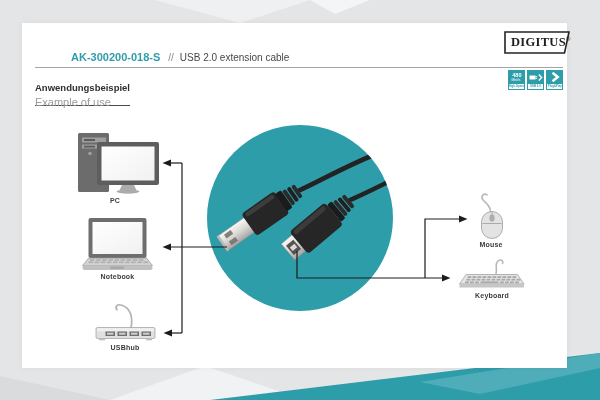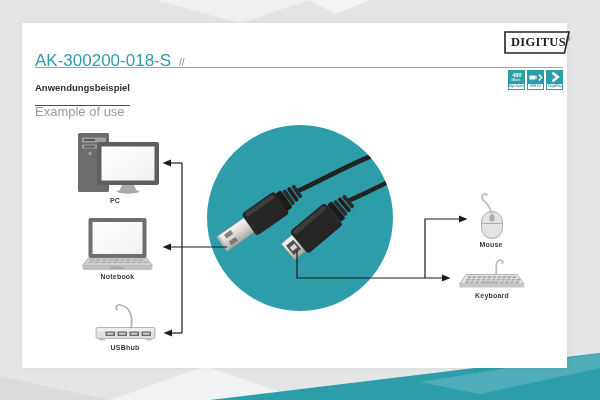--- a/index.html
+++ b/index.html
@@ -8,37 +8,37 @@
   .bg-svg{position:absolute;left:0;top:0;z-index:0;}
   .card{position:absolute;left:22px;top:23px;width:545px;height:345px;background:#FFFFFF;z-index:1;box-shadow:0 0 6px rgba(0,0,0,.05);}
 
   
   .logo{position:absolute;left:504px;top:31px;width:68px;height:24px;z-index:3;}
   .logo-text{position:absolute;left:7px;top:4px;font-family:"Liberation Serif",serif;font-weight:bold;font-size:12.5px;color:#1E1E1E;letter-spacing:.3px;white-space:nowrap;}
   .logo-text sup{font-size:6px;vertical-align:super;}
 
   
   .title-row{position:absolute;left:35px;top:51px;z-index:3;display:flex;align-items:baseline;white-space:nowrap;}
-  .p-code{color:#2E9DAA;font-weight:normal;font-size:17px;}
+  .p-code{color:#2E9DAA;font-weight:bold;font-size:11px;margin-left:36px;}
   .p-sep{color:#8A8A8A;font-size:10px;margin:0 6px 0 8px;}
   .p-title{color:#474747;font-size:10px;}
   .rule{position:absolute;left:35px;top:66.5px;width:528px;height:1px;background:#A3A4A6;z-index:3;}
 
   
   .badges{position:absolute;left:508px;top:70px;z-index:3;display:flex;gap:2px;}
   .badge{width:17px;height:20px;background:#2E9DAA;display:flex;flex-direction:column;align-items:center;}
   .badge .main{flex:1;display:flex;flex-direction:column;align-items:center;justify-content:center;color:#fff;overflow:hidden;}
   .b-480{font-size:7px;font-weight:bold;line-height:6px;transform:scale(.8);}
   .b-unit{font-size:6px;line-height:5px;transform:scale(.55);}
   .band{width:15px;height:4.5px;background:#FFFFFF;color:#2E9DAA;display:flex;align-items:center;justify-content:center;margin-bottom:1.5px;overflow:hidden;}
   .band span{font-size:6px;font-weight:bold;white-space:nowrap;transform:scale(.48);}
 
   
   .h-de{position:absolute;left:35px;top:82px;z-index:3;font-size:9.5px;font-weight:bold;color:#2F2F2F;border-bottom:1px solid #4A4A4A;padding-bottom:12px;display:inline-block;}
-  .h-en{position:absolute;left:35px;top:96px;z-index:3;font-size:13px;color:#9B9B9B;margin-top:8px;}
+  .h-en{position:absolute;left:35px;top:96px;z-index:3;font-size:11px;color:#9B9B9B;}
 
   
   .diagram{position:absolute;left:0;top:0;z-index:2;}
   .dev-label{position:absolute;z-index:3;font-size:7px;font-weight:bold;color:#3B3B3B;transform:translateX(-50%);letter-spacing:.2px;white-space:nowrap;}
 </style>
 </head>
 <body>
 
 <div class="page">
 
@@ -56,20 +56,21 @@
   <div class="logo">
     <svg width="68" height="24">
       <path d="M1,1 L65,1 L60.5,22 L1,22 Z" fill="#FFFFFF" stroke="#242424" stroke-width="1.6"></path>
     </svg>
     <span class="logo-text"><span>DIGITUS</span><sup>®</sup></span>
   </div>
 
   <div class="title-row">
     <span class="p-code">AK-300200-018-S</span>
     <span class="p-sep">//</span>
+    <span class="p-title">USB 2.0 extension cable</span>
   </div>
   <div class="rule"></div>
 
   <div class="badges">
     <div class="badge">
       <div class="main">
         <span class="b-480">480</span>
         <span class="b-unit">Mbit/s</span>
       </div>
       <div class="band">

